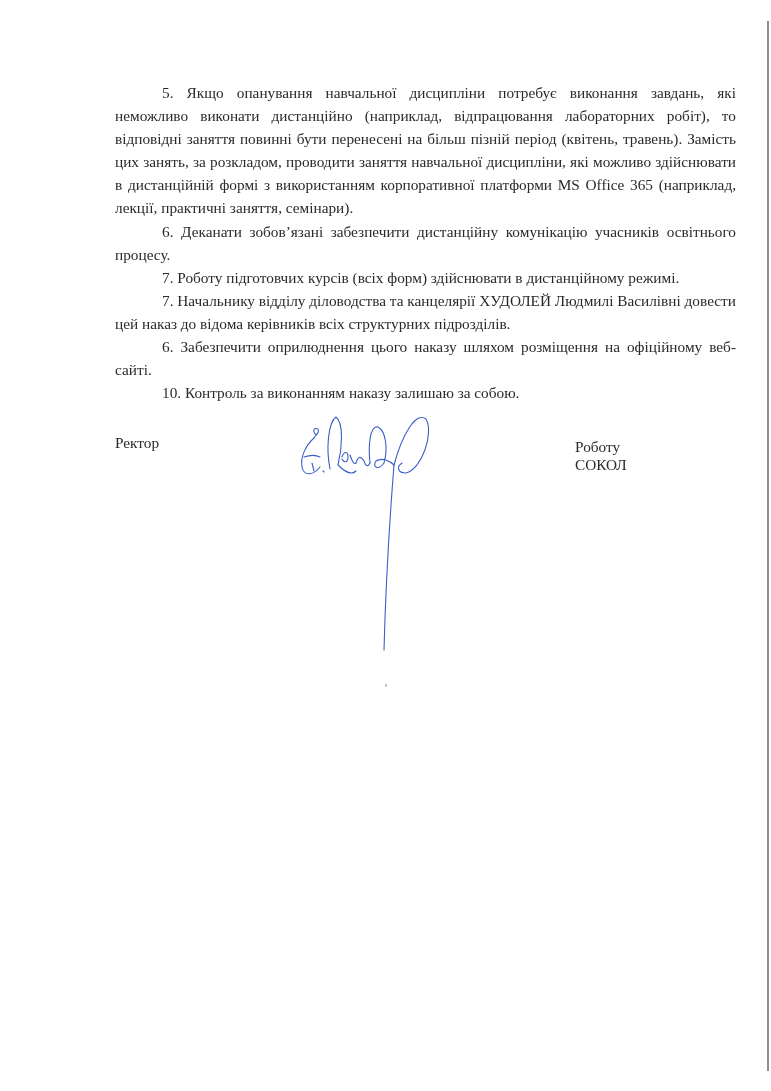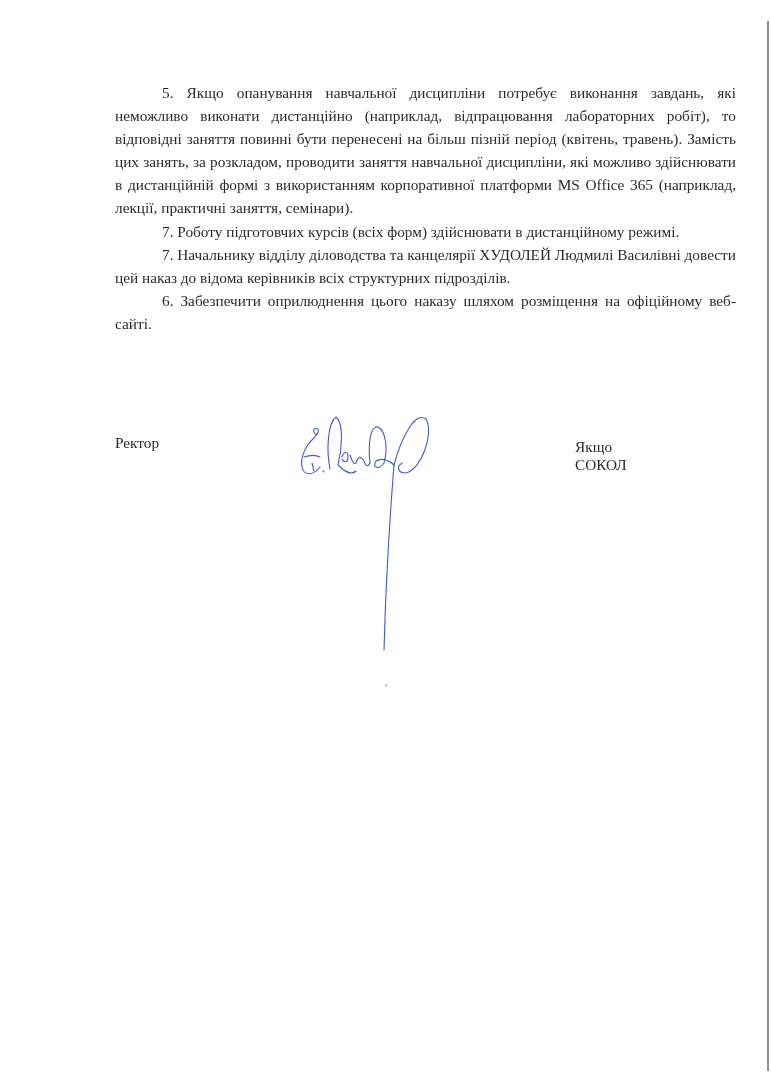--- a/index.html
+++ b/index.html
@@ -30,28 +30,30 @@
     .speck { position: absolute; width: 2px; height: 3px; background: #c8c8c8; }
   </style>
 </head>
 <body>
 
 <div class="page">
   <div class="edge"></div>
 
   <div class="body-text">
     <p class="para">5. Якщо опанування навчальної дисципліни потребує виконання завдань, які неможливо виконати дистанційно (наприклад, відпрацювання лабораторних робіт), то відповідні заняття повинні бути перенесені на більш пізній період (квітень, травень). Замість цих занять, за розкладом, проводити заняття навчальної дисципліни, які можливо здійснювати в дистанційній формі з використанням корпоративної платформи MS Office 365 (наприклад, лекції, практичні заняття, семінари).</p>
+    <p class="para">6. Деканати зобов’язані забезпечити дистанційну комунікацію учасників освітнього процесу.</p>
     <p class="para">7. Роботу підготовчих курсів (всіх форм) здійснювати в дистанційному режимі.</p>
     <p class="para">7. Начальнику відділу діловодства та канцелярії ХУДОЛЕЙ Людмилі Василівні довести цей наказ до відома керівників всіх структурних підрозділів.</p>
     <p class="para">6. Забезпечити оприлюднення цього наказу шляхом розміщення на офіційному веб-сайті.</p>
+    <p class="para">10. Контроль за виконанням наказу залишаю за собою.</p>
   </div>
 
   <div class="sig-row">
     <span class="sig-role">Ректор</span>
-    <span class="sig-name">Якщо СОКОЛ</span>
+    <span class="sig-name">Роботу СОКОЛ</span>
   </div>
 
   <svg class="signature" viewBox="0 0 210 250" xmlns="http://www.w3.org/2000/svg">
     <g fill="none" stroke="#3b5fc8" stroke-width="1.1" stroke-linecap="round" stroke-linejoin="round">
 
       <path d="M26 30 C22 26 24 22 28 24 C30 27 26 30 24 33 C16 40 10 52 12 62 C14 72 24 70 30 62"></path>
       <path d="M14 52 C20 50 26 50 30 52"></path>
       <path d="M22 58 L24 66"></path>
 
       <path d="M33 66 L34 67"></path>

